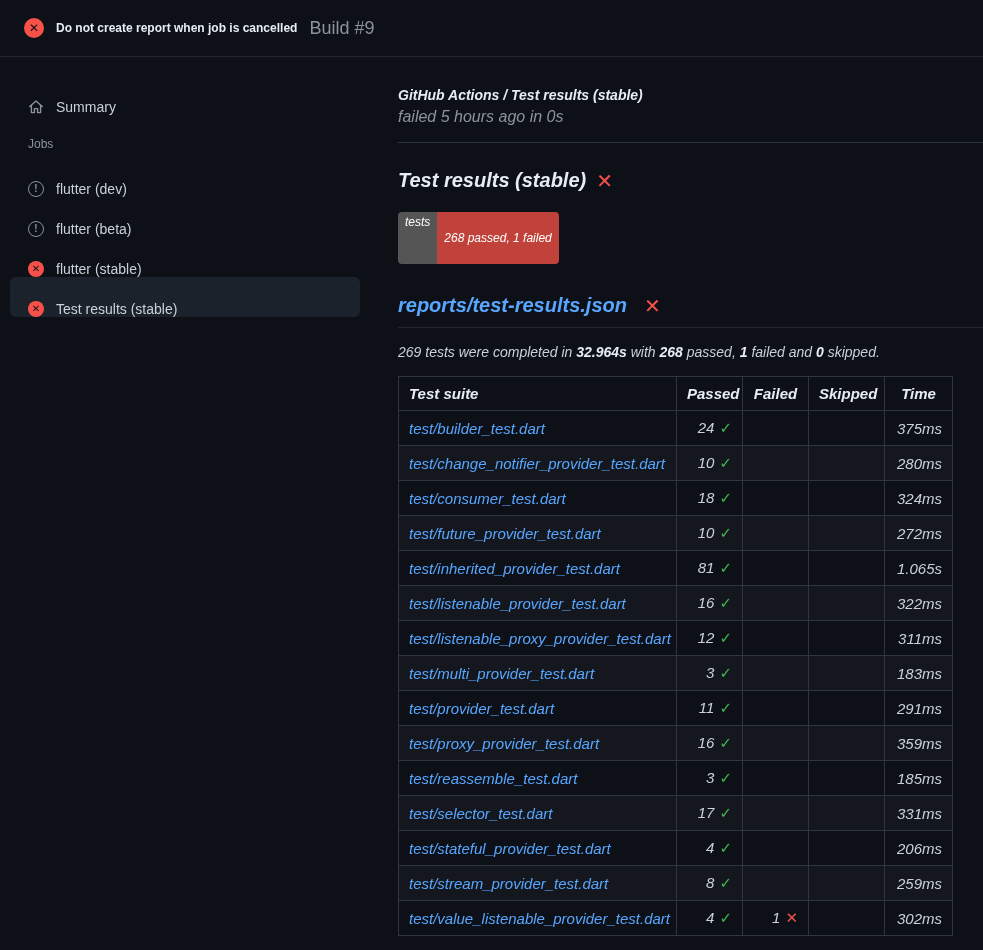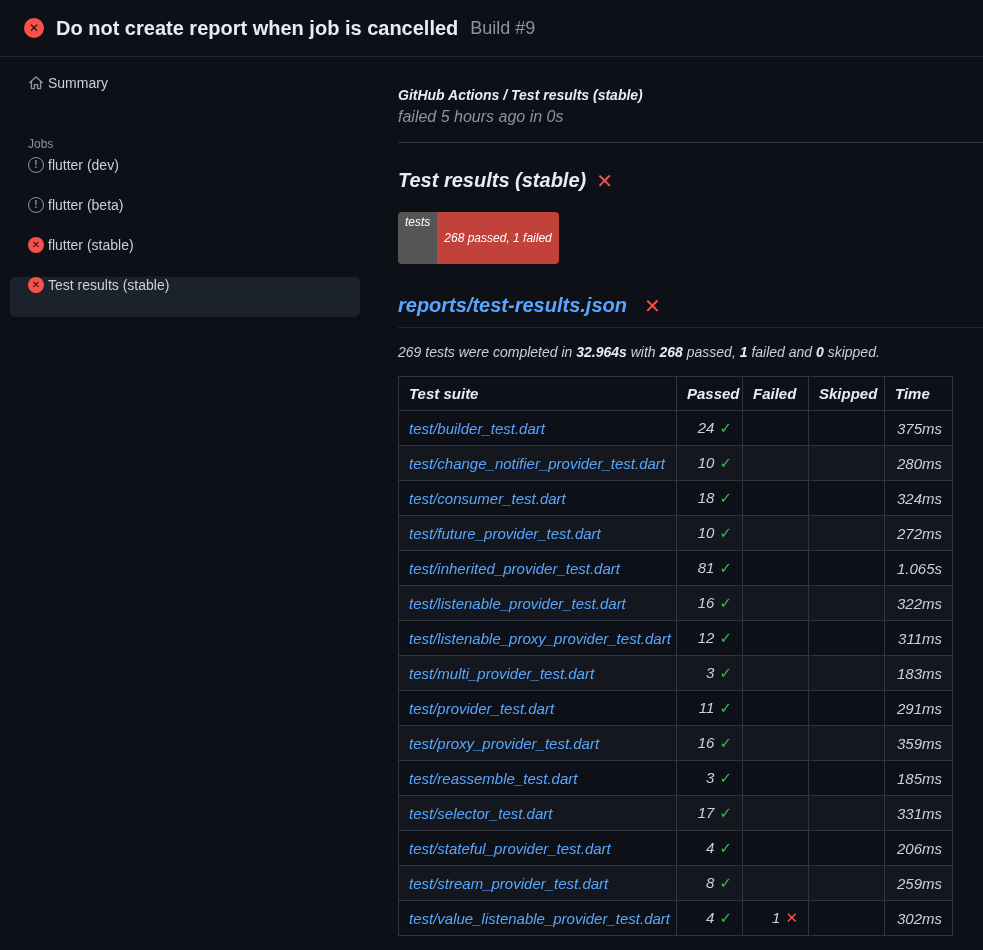--- a/index.html
+++ b/index.html
@@ -16,31 +16,31 @@
     height:57px; padding:0 24px;
     border-bottom:1px solid #21262d;
   }
   .x-circle {
     display:inline-flex; align-items:center; justify-content:center;
     border-radius:50%; background:var(--failed-red,#f85149);
     color:#0d1117; font-weight:900; line-height:1; flex:none;
   }
   .x-circle.lg { width:20px; height:20px; font-size:12px; }
   .x-circle.sm { width:16px; height:16px; font-size:10px; }
-  .top h1 { margin:0; font-size:20px; font-weight:700; color:#e6edf3; }
+  .top h1 { margin:0; font-size:12px; font-weight:700; color:#e6edf3; }
   .build { font-size:18px; color:#8b949e; }
 
   
   .layout { display:flex; height:893px; }
   .sidebar { width:370px; flex:none; padding-top:18px; }
   main { flex:1; min-width:0; padding:24px 0 0 28px;font-style:italic; }
 
   
   .side-item {
-    display:flex; align-items:flex-start; gap:4px;
+    display:flex; align-items:flex-end; gap:12px;
     height:40px; margin:0 10px; padding:0 18px;
     border-radius:6px; cursor:pointer; color:#c9d1d9;
   }
   .side-item.selected { background:#1c222b; }
   .jobs-label { color:#8b949e; font-size:12px; margin:22px 0 6px; padding:0 28px; }
   .neutral-circle {
     width:16px; height:16px; flex:none; border-radius:50%;
     border:1.5px solid #8b949e; color:#8b949e;
     display:inline-flex; align-items:center; justify-content:center;
     font-size:10px; font-weight:700; line-height:1;
@@ -74,21 +74,21 @@
 
   
   table.results {
     border-collapse:collapse; table-layout:fixed; width:554px;
     font-size:15px; margin-top:4px;
   }
   .results th, .results td {
     border:1px solid #30363d; padding:8px 10px;
     white-space:nowrap; overflow:hidden; height:34px;
   }
-  .results th { font-weight:700; color:#e6edf3; text-align:left; }
+  .results th { font-weight:700; color:#e6edf3; text-align:center; }
   .results th.c-suite { text-align:left; }
   .results td.c-num, .results td.c-time { text-align:right; }
   .results tbody tr:nth-child(even) { background:rgba(255,255,255,0.03); }
   .results a { color:var(--link-blue,#58a6ff); text-decoration:none; }
   .mark { font-weight:900; margin-left:5px; }
   .mark.check { color:var(--passed-green,#3fb950); }
   .mark.cross { color:var(--failed-red,#f85149); }
 </style>
 </head>
 <body>

